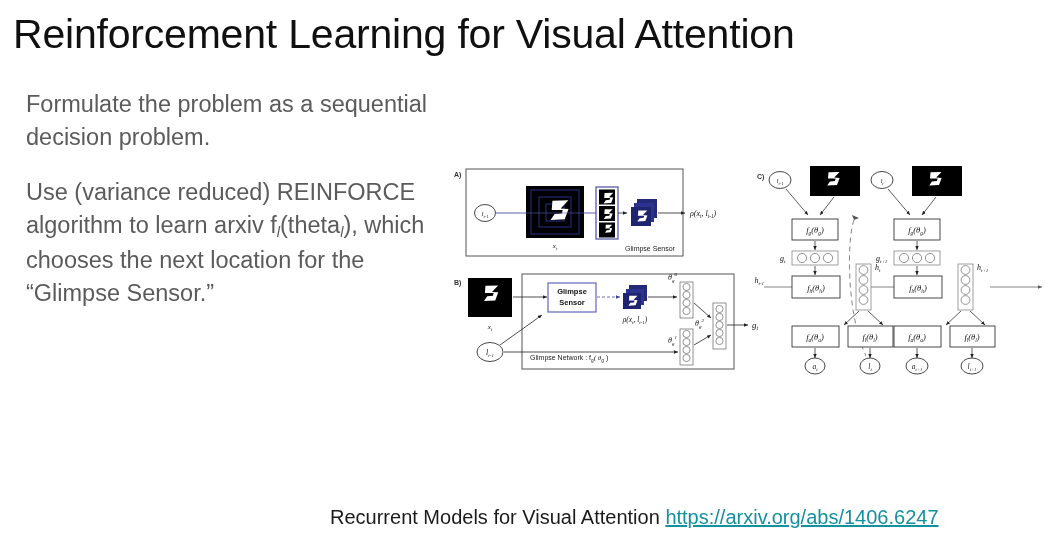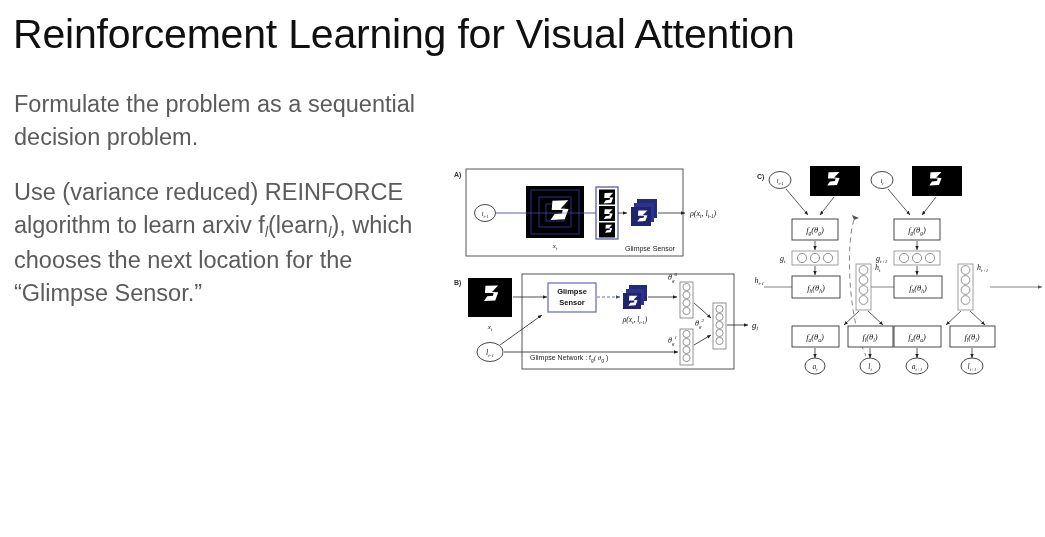--- a/index.html
+++ b/index.html
@@ -38,21 +38,21 @@
   #body-text {
     position: absolute;
     left: 14px;
     top: 88px;
     width: 425px;
     color: #5b5b5b;
     font-size: 23.5px;
     line-height: 32.5px;
     font-weight: 400;
   }
-  #body-text .para { margin: 0 0 23px 0; }
+  #body-text .para { margin: 0 0 23px 12px; }
   #body-text .para:last-child { margin-bottom: 0; }
   #body-text sub {
     font-size: 0.62em;
     vertical-align: baseline;
     position: relative;
     top: 0.30em;
     font-style: italic;
   }
 
   
@@ -85,24 +85,25 @@
 <body>
 
 <div id="slide">
 
   <div id="slide-title">Reinforcement Learning for Visual Attention</div>
 
   <div id="body-text">
 
     <p class="para">Formulate the problem as a sequential decision problem.</p>
 
-    <p class="para"><span>Use (variance reduced) REINFORCE algorithm to learn arxiv f</span><sub>l</sub><span>(learn</span><sub>l</sub><span>), which chooses the next location for the “Glimpse Sensor.”</span></p>
+    <p class="para"><span>Use (variance reduced) REINFORCE algorithm to learn arxiv f</span><sub>l</sub><span>(theta</span><sub>l</sub><span>), which chooses the next location for the “Glimpse Sensor.”</span></p>
 
   </div>
 
+  <div id="caption-row"><span>Recurrent Models for Visual Attention </span><a id="caption-link" href="#">https://arxiv.org/abs/1406.6247</a></div>
 
   <div id="figure">
     <svg width="592" height="215" viewBox="0 0 592 215" xmlns="http://www.w3.org/2000/svg">
       <defs>
         <marker id="ah" markerWidth="6" markerHeight="6" refX="5" refY="2.2" orient="auto" markerUnits="strokeWidth">
           <path d="M0,0 L5,2.2 L0,4.4 z" fill="#222"></path>
         </marker>
         <marker id="ahb" markerWidth="6" markerHeight="6" refX="5" refY="2.2" orient="auto" markerUnits="strokeWidth">
           <path d="M0,0 L5,2.2 L0,4.4 z" fill="#3b3f8f"></path>
         </marker>

